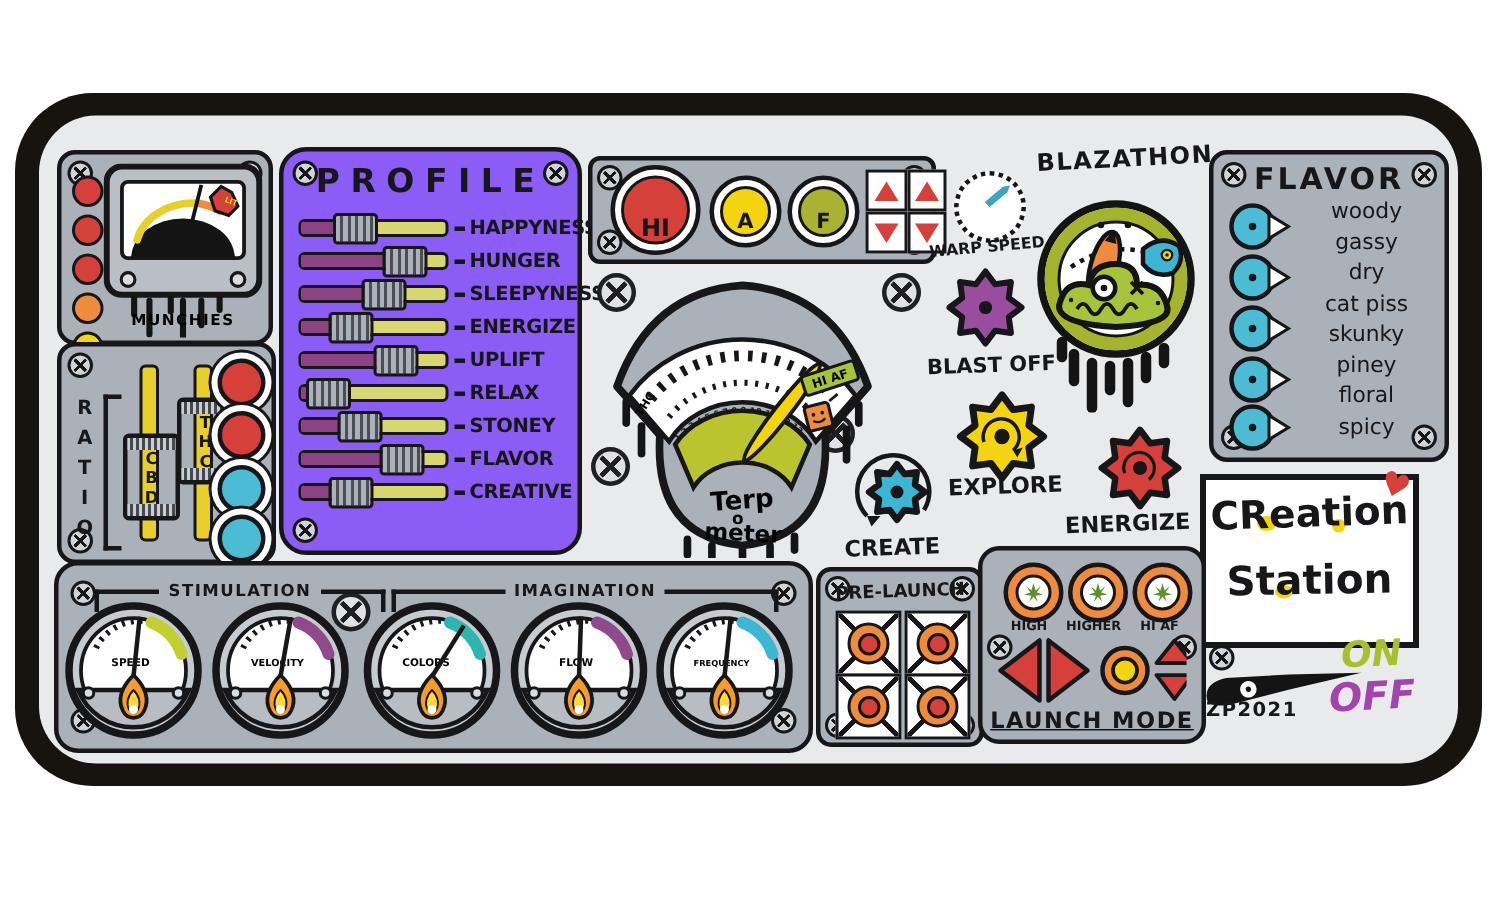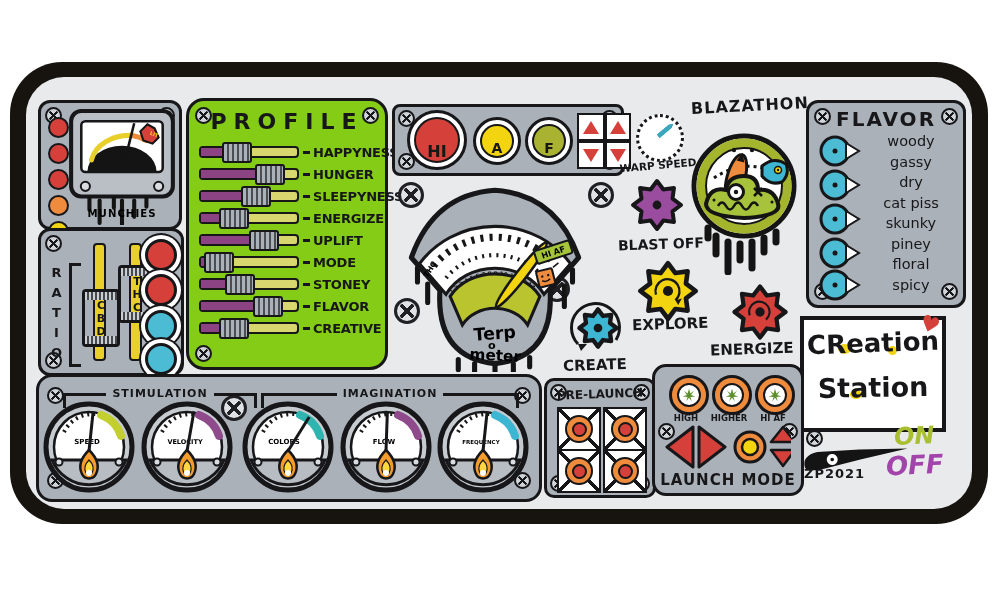--- a/index.html
+++ b/index.html
@@ -114,21 +114,21 @@
     <div class="vknob" style="left: 77px; top: 34px;">
       <span>THC</span>
       <i class="abs" style="inset: 0px; z-index: -1; background: rgb(185, 196, 47);"></i>
     </div>
     <span class="rbtn" style="left: 104px; top: 8px; background: rgb(214, 64, 58);"></span>
     <span class="rbtn" style="left: 104px; top: 43px; background: rgb(214, 64, 58);"></span>
     <span class="rbtn" style="left: 104px; top: 79px; background: rgb(76, 188, 212);"></span>
     <span class="rbtn" style="left: 104px; top: 112px; background: rgb(76, 188, 212);"></span>
   </div>
 
-  <div class="panel" style="left:186px;top:98px;width:196px;height:266px;background:#84cc16;border-radius:18px;">
+  <div class="panel" style="left:186px;top:98px;width:196px;height:266px;background:#8b5cf6;border-radius:18px;">
     <span class="scr" style="left:6px;top:6px;"></span>
     <span class="scr" style="right:6px;top:6px;"></span>
     <span class="scr" style="left:6px;bottom:5px;"></span>
     <div class="lbl" style="position:absolute;left:0;right:0;top:8px;text-align:center;font-size:22px;letter-spacing:7px;">PROFILE</div>
     <div class="abs" style="left:0;top:40px;right:0;">
       <div class="prow">
         <div class="trk">
             <div class="fill" style="width: 38%;"></div>
             <div class="knob" style="left: 38%;"></div>
           </div>
@@ -166,21 +166,21 @@
           </div>
         <span class="dash"></span>
           <span class="plabel">UPLIFT</span>
       </div>
       <div class="prow">
         <div class="trk">
             <div class="fill" style="width: 19%;"></div>
             <div class="knob" style="left: 19%;"></div>
           </div>
         <span class="dash"></span>
-          <span class="plabel">MODE</span>
+          <span class="plabel">RELAX</span>
       </div>
       <div class="prow">
         <div class="trk">
             <div class="fill" style="width: 41%;"></div>
             <div class="knob" style="left: 41%;"></div>
           </div>
         <span class="dash"></span>
           <span class="plabel">STONEY</span>
       </div>
       <div class="prow">
@@ -541,21 +541,21 @@
     <span class="scr" style="left:3px;top:56px;"></span>
     <span class="scr" style="right:3px;top:56px;"></span>
     <svg class="abs" style="left:10px;top:58px;" width="126" height="46" viewBox="0 0 126 46">
       <polygon points="28,2 28,42 2,22" fill="#d6403a" stroke="#17171a" stroke-width="3" stroke-linejoin="round"></polygon>
       <polygon points="34,2 34,42 60,22" fill="#d6403a" stroke="#17171a" stroke-width="3" stroke-linejoin="round"></polygon>
       <circle cx="85" cy="22" r="15" fill="#ef8b3d" stroke="#17171a" stroke-width="3"></circle>
       <circle cx="85" cy="22" r="8" fill="#f2d410" stroke="#17171a" stroke-width="2.5"></circle>
       <polygon points="106,17 130,17 118,2" fill="#d6403a" stroke="#17171a" stroke-width="2.5" stroke-linejoin="round"></polygon>
       <polygon points="106,25 130,25 118,41" fill="#d6403a" stroke="#17171a" stroke-width="2.5" stroke-linejoin="round"></polygon>
     </svg>
-    <div class="lbl abs" style="left:0;right:0;top:104px;text-align:center;font-size:15px;letter-spacing:1px;">LAUNCH MODE</div>
+    <div class="lbl abs" style="left:0;right:0;top:104px;text-align:center;font-size:15px;letter-spacing:1px;text-decoration:underline;">LAUNCH MODE</div>
   </div>
 
   <span class="scr" style="left:806px;top:430px;position:absolute;"></span>
   <svg class="abs" style="left:800px;top:438px;transform:rotate(-6deg);" width="112" height="36" viewBox="0 0 112 36">
     <path d="M4,24 Q2,12 18,10 L60,12 L108,16 L60,22 L18,28 Q5,28 4,24 Z" fill="#141414"></path>
     <circle cx="32" cy="19" r="5.5" fill="#fff"></circle>
       <circle cx="32" cy="19" r="1.8" fill="#141414"></circle>
   </svg>
   <div class="lbl abs" style="left:804px;top:466px;font-size:13px;letter-spacing:1px;">ZP2021</div>
   <div class="lbl abs" style="left: 894px; top: 422px; font-size: 24px; font-style: italic; transform: rotate(-3deg); color: rgb(169, 191, 47);">ON</div>

